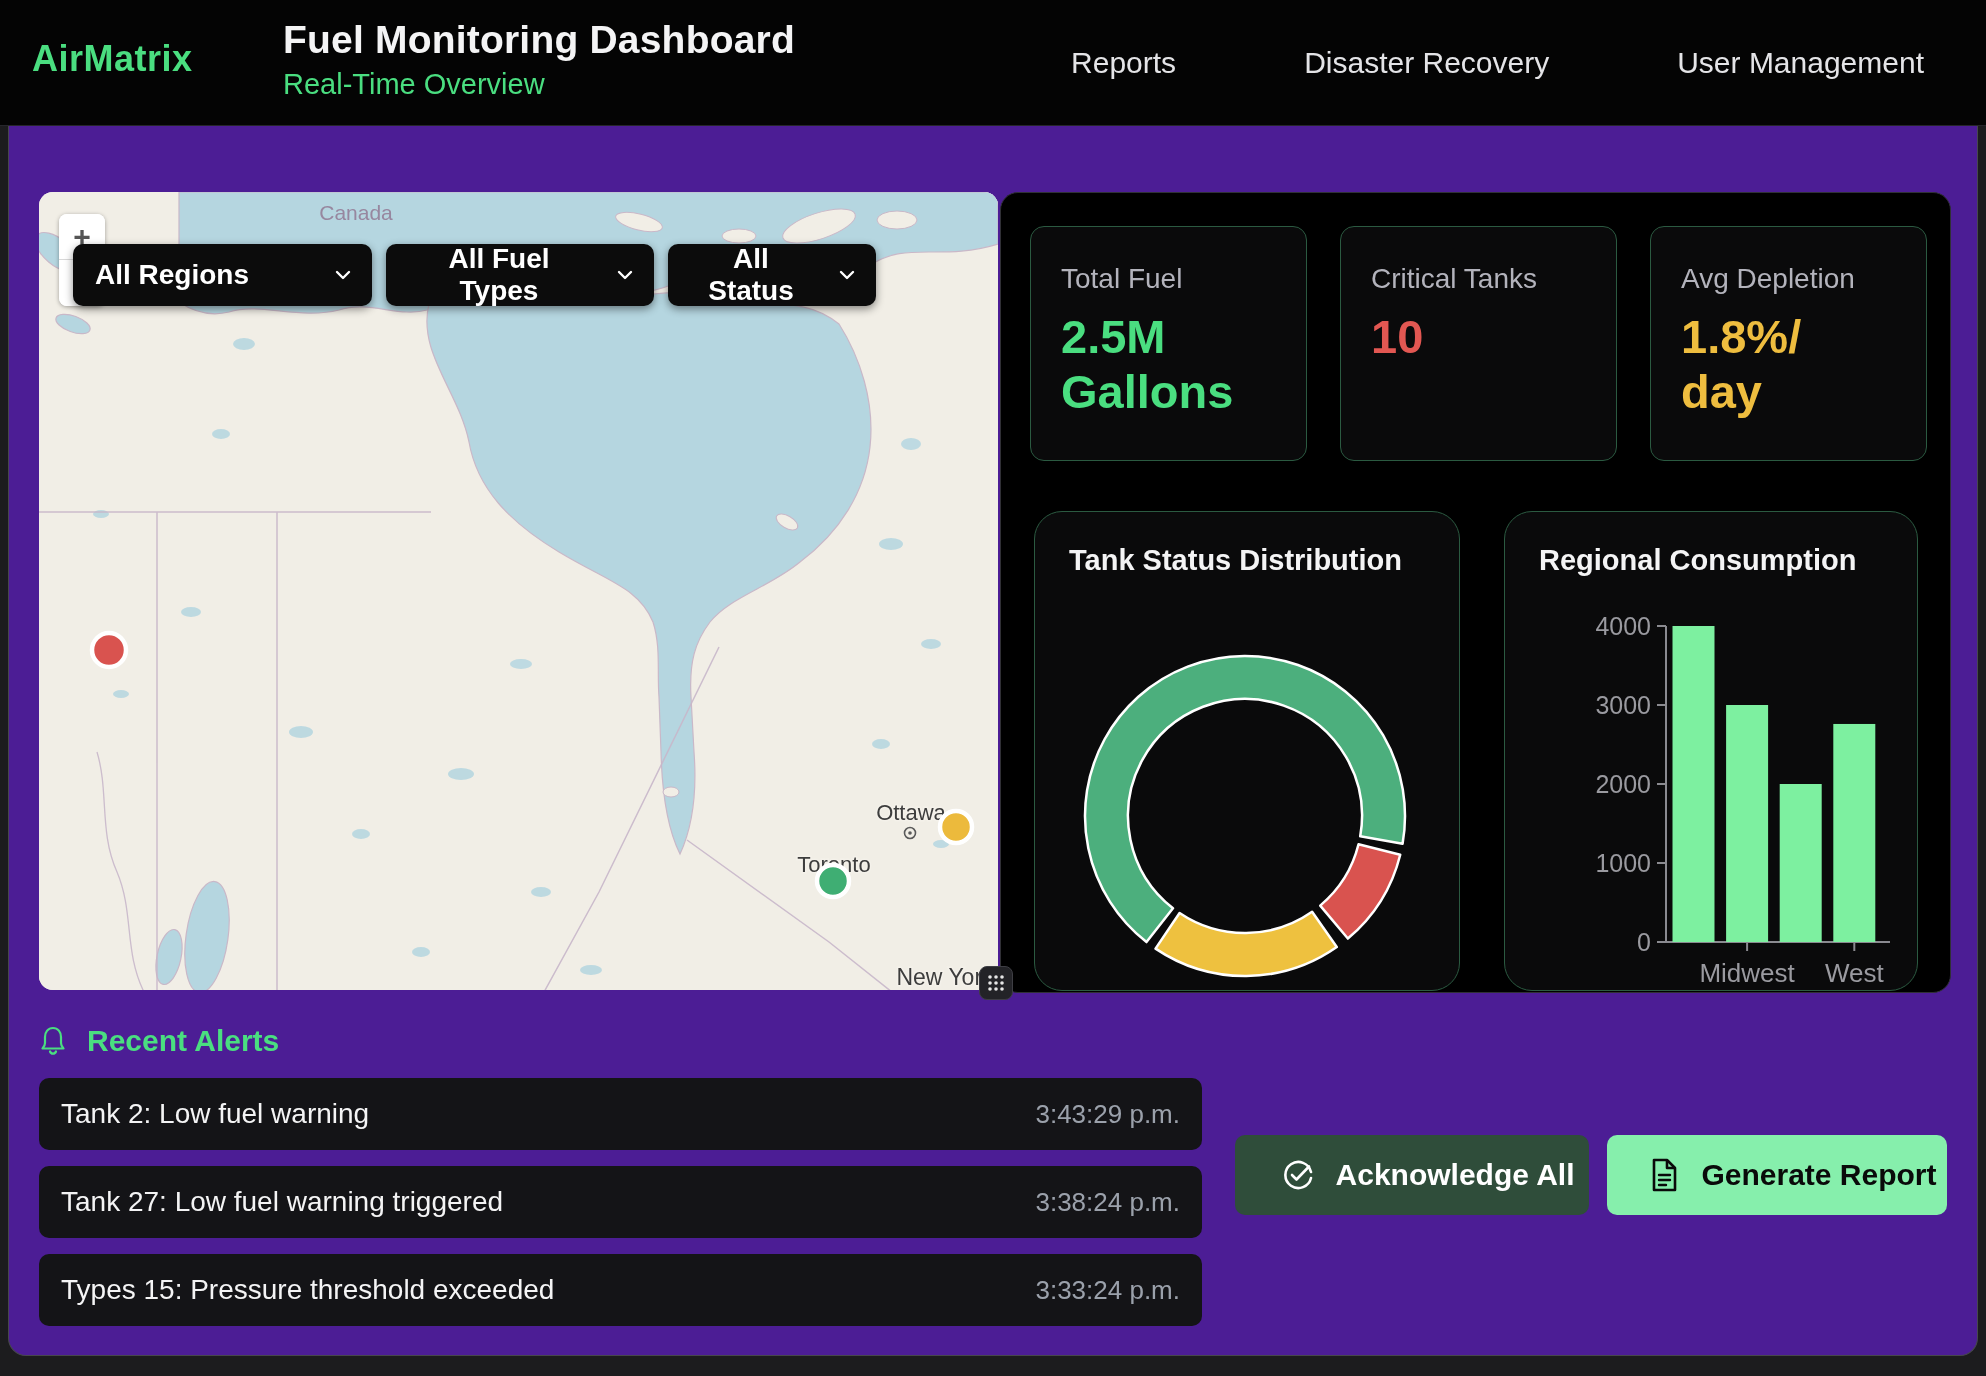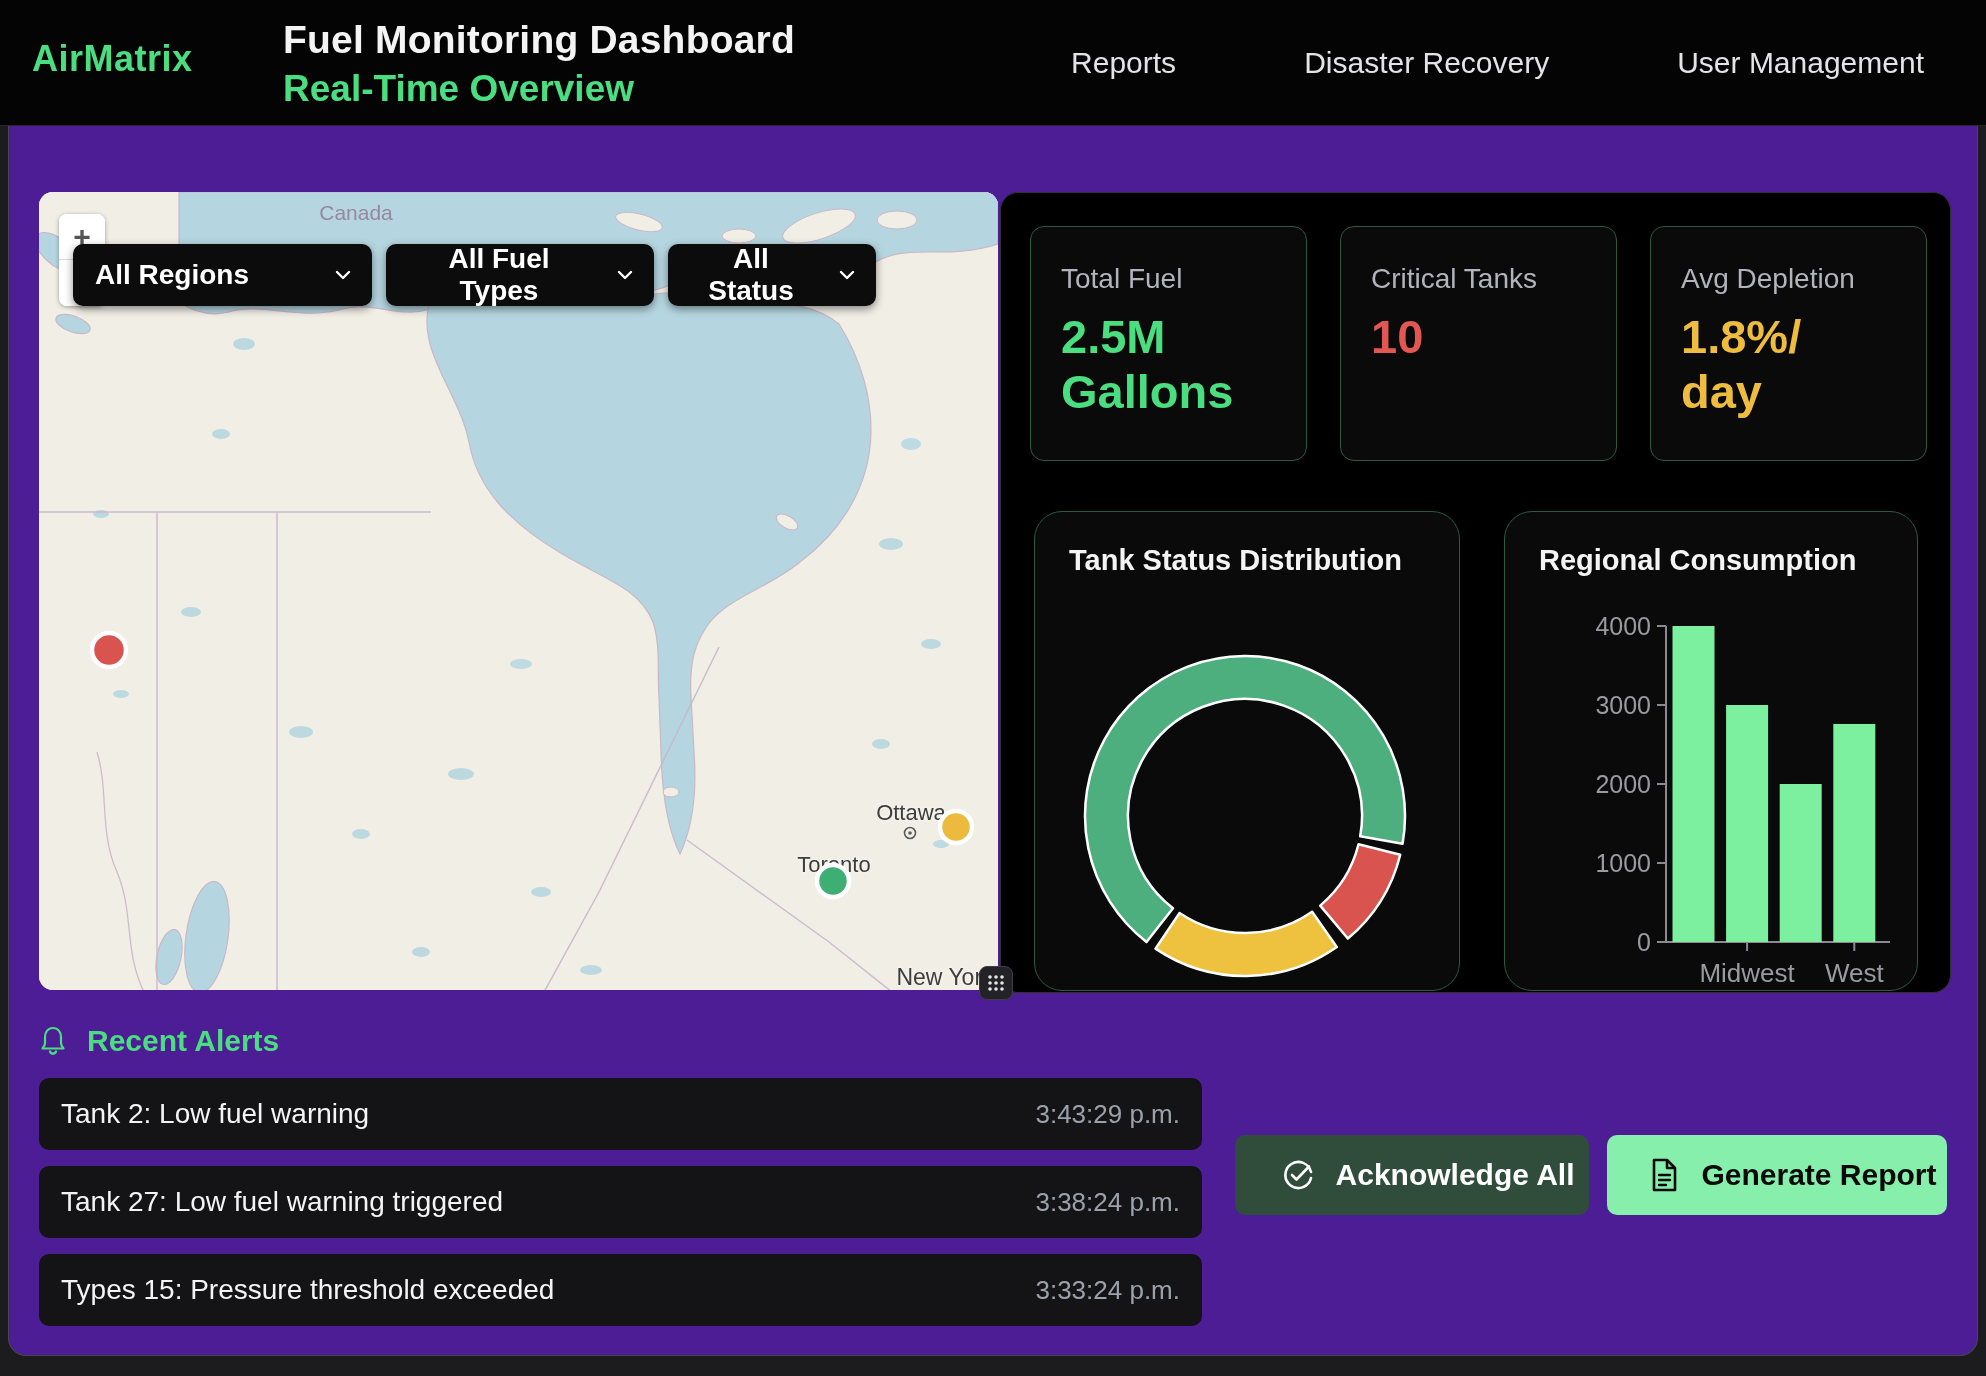--- a/index.html
+++ b/index.html
@@ -5,21 +5,21 @@
   * { box-sizing: border-box; margin: 0; padding: 0; }
   html,body { background:#1c1c1e; }
   body { font-family:"Liberation Sans","DejaVu Sans",sans-serif; }
   .page { position:relative; width:1986px; height:1376px; background:#1c1c1e; overflow:hidden; }
 
   
   .header { position:absolute; left:0; top:0; width:1986px; height:126px; background:#040404; border-bottom:1px solid #26262b; z-index:10; }
   .brand { position:absolute; left:32px; top:38px; font-size:36px; font-weight:bold; color:#4ade80; letter-spacing:.5px; cursor:pointer; }
   .title-block { position:absolute; left:283px; top:18px; }
   .title-block h1 { font-size:39px; font-weight:bold; color:#f4f4f5; letter-spacing:.2px; }
-  .subtitle { margin-top:6px; font-size:37px; font-weight:700; color:#4ade80; }
+  .subtitle { margin-top:6px; font-size:29px; font-weight:400; color:#4ade80; }
   .nav { position:absolute; right:62px; top:0; height:126px; display:flex; align-items:center; gap:128px; }
   .nav a { font-size:30px; color:#e4e4e7; text-decoration:none; cursor:pointer; }
 
   
   .content { position:absolute; left:8px; top:126px; width:1970px; height:1230px; background:#4c1d95;
              border:1px solid #47474d; border-top:none; border-radius:0 0 18px 18px; }
 
   
   .map-panel { position:absolute; left:30px; top:66px; width:959px; height:798px; border-radius:14px; overflow:hidden; background:#f1eee6; }
   .map-panel svg.map { position:absolute; inset:0; }

